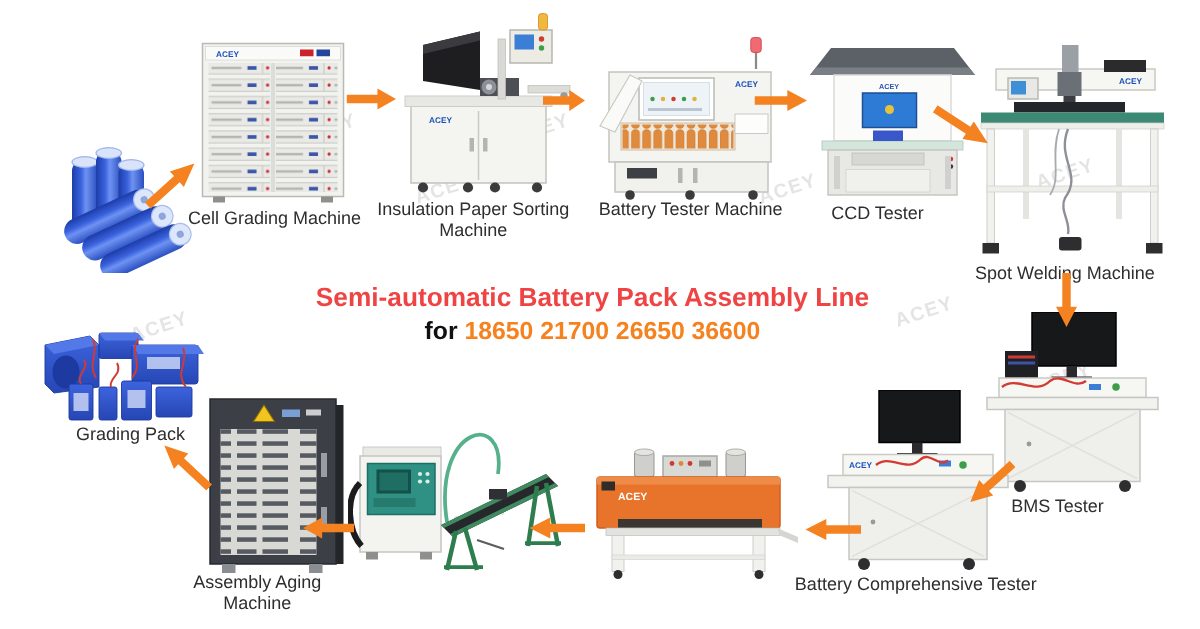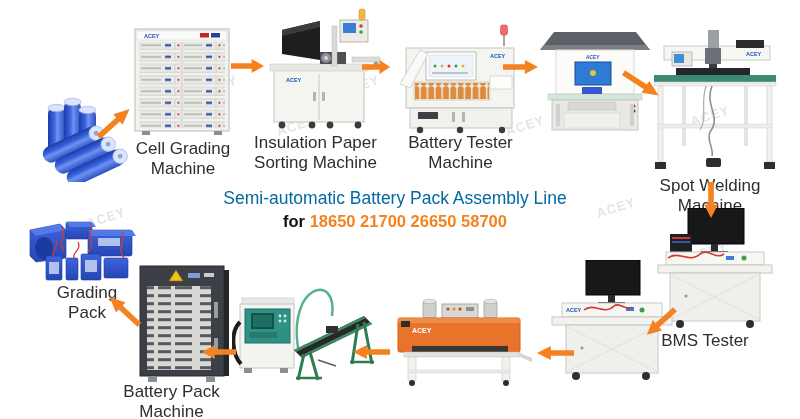--- a/index.html
+++ b/index.html
@@ -1,23 +1,23 @@
 <!DOCTYPE html>
 <html><head>
 <meta charset="utf-8">
 <style>
   html,body{margin:0;padding:0;background:#fff;}
   .canvas{position:relative;width:800px;height:419px;background:#ffffff;overflow:hidden;
           font-family:"Liberation Sans", sans-serif;}
   .node{position:absolute;}
-  .lbl{position:absolute;font-size:17px;color:#2e2e2e;text-align:center;line-height:1.15;}
+  .lbl{position:absolute;font-size:12px;color:#2e2e2e;text-align:center;line-height:1.15;}
   .arrow{position:absolute;height:16px;}
   .arrow svg{display:block;width:100%;height:100%;}
   .title{position:absolute;left:150px;top:188px;width:490px;text-align:center;}
-  .title .l1{font-size:17.5px;font-weight:normal;color:#0369a1;}
+  .title .l1{font-size:17.5px;font-weight:bold;color:#ef4444;}
   .title .l2{font-size:16.5px;font-weight:bold;color:#111;margin-top:3px;}
   .title .nums{color:#f5821e;}
   .wm{position:absolute;font-size:13px;font-weight:bold;color:rgba(185,185,185,0.38);
       transform:rotate(-18deg);letter-spacing:1px;pointer-events:none;}
 </style>
 </head>
 <body>
 
 <div class="canvas">
 
@@ -29,21 +29,21 @@
   <div class="wm" style="left:582px;top:92px;">ACEY</div>
   <div class="wm" style="left:690px;top:108px;">ACEY</div>
   <div class="wm" style="left:596px;top:200px;">ACEY</div>
   <div class="wm" style="left:688px;top:244px;">ACEY</div>
   <div class="wm" style="left:168px;top:332px;">ACEY</div>
   <div class="wm" style="left:300px;top:336px;">ACEY</div>
   <div class="wm" style="left:432px;top:332px;">ACEY</div>
 
   <div class="title">
     <div class="l1">Semi-automatic Battery Pack Assembly Line</div>
-    <div class="l2"><span>for </span><span class="nums">18650 21700 26650 58700</span></div>
+    <div class="l2"><span>for </span><span class="nums">18650 21700 26650 36600</span></div>
   </div>
 
   <div class="node" style="left:28px;top:94px;width:100px;height:88px;">
     <svg width="100" height="88" viewBox="0 0 100 88">
       <defs>
         <linearGradient id="cellV" x1="0" y1="0" x2="1" y2="0">
           <stop offset="0" stop-color="#1d3ca8"></stop>
             <stop offset="0.35" stop-color="#3a62dd"></stop>
           <stop offset="0.55" stop-color="#6e92f2"></stop>
             <stop offset="1" stop-color="#2a4fc0"></stop>
@@ -202,20 +202,21 @@
 
       <rect x="14" y="72" width="86" height="30" fill="#e8e8e4" stroke="#c6c6c2"></rect>
       <rect x="30" y="74" width="48" height="8" fill="#d7d7d3" stroke="#bcbcb8" stroke-width="0.5"></rect>
       <rect x="26" y="85" width="56" height="15" fill="#f0f0ed" stroke="#cfcfcb" stroke-width="0.5"></rect>
       <circle cx="96" cy="78" r="1.5" fill="#cf3a33"></circle>
         <circle cx="96" cy="83" r="1.5" fill="#3b3b3d"></circle>
       <rect x="18" y="76" width="4" height="22" fill="#d0d0cc"></rect>
         <rect x="92" y="76" width="4" height="22" fill="#d0d0cc"></rect>
     </svg>
   </div>
+  <div class="lbl" style="left:525px;top:136px;width:120px;">CCD Tester</div>
 
   <div class="node" style="left:648px;top:20px;width:134px;height:155px;">
     <svg width="134" height="155" viewBox="0 0 134 155">
 
       <rect x="16" y="26" width="106" height="14" fill="#f6f6f3" stroke="#c9c9c5"></rect>
       <rect x="88" y="20" width="28" height="8" fill="#2b2b2e"></rect>
       <text x="98" y="36" font-size="5.5" font-weight="bold" fill="#1a4fba">ACEY</text>
 
       <rect x="60" y="10" width="11" height="18" fill="#9aa0a6"></rect>
       <rect x="57" y="28" width="16" height="16" fill="#6b7076"></rect>
@@ -280,20 +281,21 @@
       <path d="M38,50 C48,42 58,56 68,46 C74,41 80,52 86,47" stroke="#d23a32" stroke-width="1.6" fill="none"></path>
       <rect x="6" y="57" width="120" height="8" fill="#f2f2ef" stroke="#c6c6c2"></rect>
       <rect x="20" y="65" width="92" height="48" fill="#efefec" stroke="#c6c6c2"></rect>
       <line x1="22" y1="67" x2="110" y2="111" stroke="#e0e0dc"></line>
         <line x1="110" y1="67" x2="22" y2="111" stroke="#e0e0dc"></line>
       <circle cx="36" cy="88" r="1.6" fill="#9a9a96"></circle>
       <circle cx="30" cy="116" r="4" fill="#2e2e31"></circle>
         <circle cx="100" cy="116" r="4" fill="#2e2e31"></circle>
     </svg>
   </div>
+  <div class="lbl" style="left:528px;top:383px;width:165px;">Battery Comprehensive Tester</div>
 
   <div class="node" style="left:390px;top:296px;width:142px;height:90px;">
     <svg width="142" height="90" viewBox="0 0 142 90">
 
       <rect x="33" y="5" width="13" height="17" rx="2" fill="#cfcfcc" stroke="#9a9a97" stroke-width="0.7"></rect>
       <ellipse cx="39.5" cy="5.5" rx="6.5" ry="2.2" fill="#e4e4e1" stroke="#9a9a97" stroke-width="0.5"></ellipse>
       <rect x="94" y="5" width="13" height="17" rx="2" fill="#cfcfcc" stroke="#9a9a97" stroke-width="0.7"></rect>
       <ellipse cx="100.5" cy="5.5" rx="6.5" ry="2.2" fill="#e4e4e1" stroke="#9a9a97" stroke-width="0.5"></ellipse>
       <rect x="52" y="8" width="36" height="14" fill="#d8d8d4" stroke="#a8a8a4"></rect>
       <circle cx="58" cy="13" r="1.6" fill="#cf3a33"></circle>
@@ -366,21 +368,21 @@
       <rect x="54" y="13" width="12" height="5" fill="#7a9fd4"></rect>
       <rect x="70" y="13" width="10" height="4" fill="#caccd0"></rect>
       <rect x="13" y="26" width="64" height="84" fill="#d8d8d4"></rect>
       <rect x="13" y="26" width="64" height="84" fill="url(#arow)"></rect>
       <rect x="80" y="42" width="4" height="16" fill="#9a9da3"></rect>
       <rect x="80" y="78" width="4" height="16" fill="#9a9da3"></rect>
       <rect x="14" y="116" width="9" height="6" fill="#8a8d92"></rect>
         <rect x="72" y="116" width="9" height="6" fill="#8a8d92"></rect>
     </svg>
   </div>
-  <div class="lbl" style="left:109px;top:382px;width:125px;">Battery Pack Machine</div>
+  <div class="lbl" style="left:109px;top:382px;width:125px;">Assembly Aging Machine</div>
 
   <div class="node" style="left:26px;top:212px;width:112px;height:76px;">
     <svg width="112" height="76" viewBox="0 0 112 76">
       <defs>
         <linearGradient id="pk" x1="0" y1="0" x2="0" y2="1">
           <stop offset="0" stop-color="#3d63dd"></stop>
             <stop offset="1" stop-color="#2646b4"></stop>
         </linearGradient>
       </defs>
 

